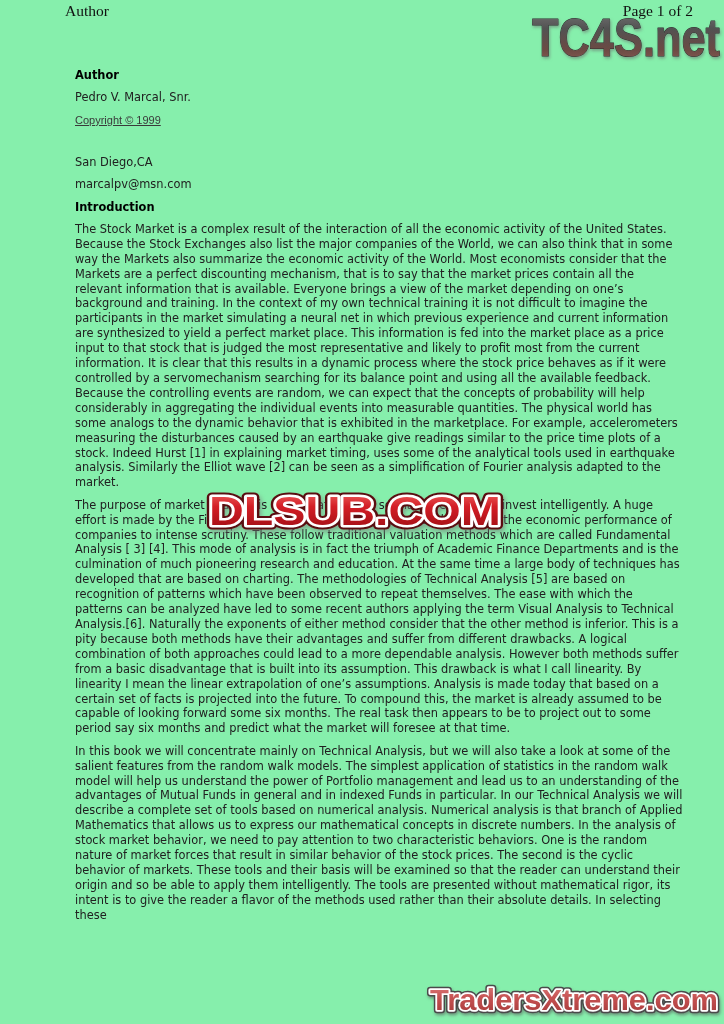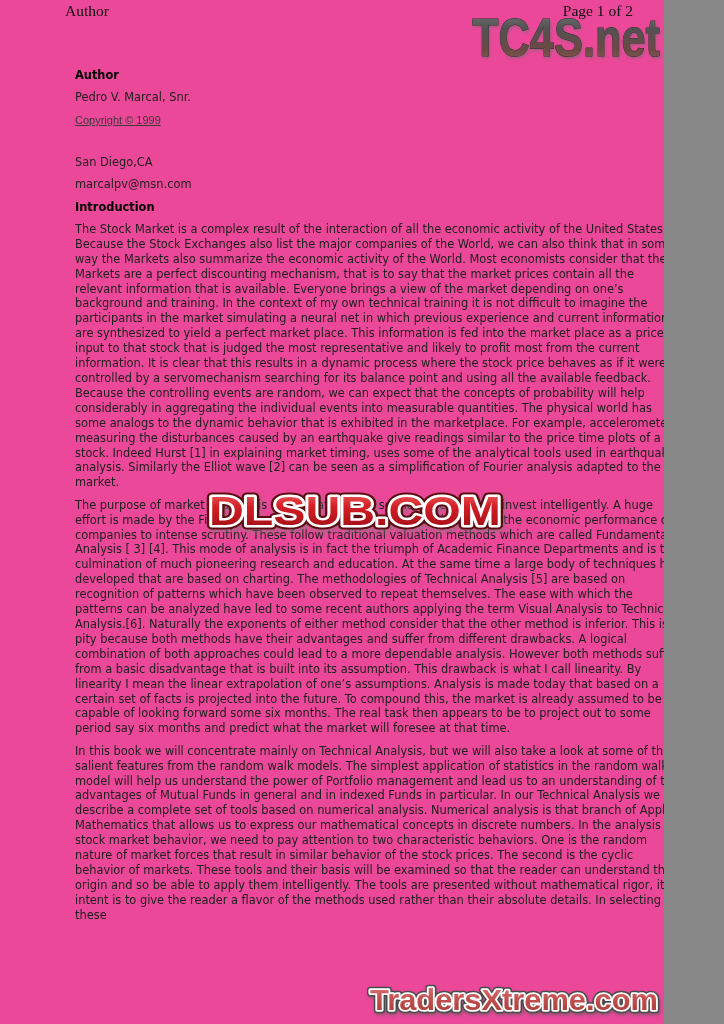--- a/index.html
+++ b/index.html
@@ -1,19 +1,19 @@
 <!DOCTYPE html>
 <html><head>
 <meta charset="utf-8">
 <style>
   html,body { margin:0; padding:0; background:#888; }
   .page {
     position:relative;
-    width:664px; height:1024px;
-    background:#ec4899;
+    width:724px; height:1024px;
+    background:#86efac;
     overflow:hidden;
     font-family:"DejaVu Sans", sans-serif;
   }
 
   
   .print-header, .print-footer {
     position:absolute; left:65px; right:31px;
     display:flex; justify-content:space-between;
     font-family:"Liberation Serif", serif;
     font-size:15.5px; color:#111; white-space:nowrap;

